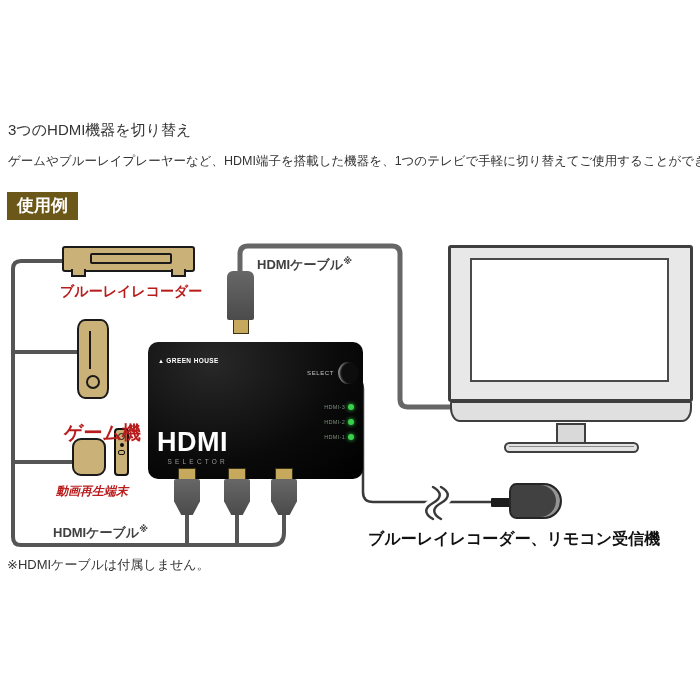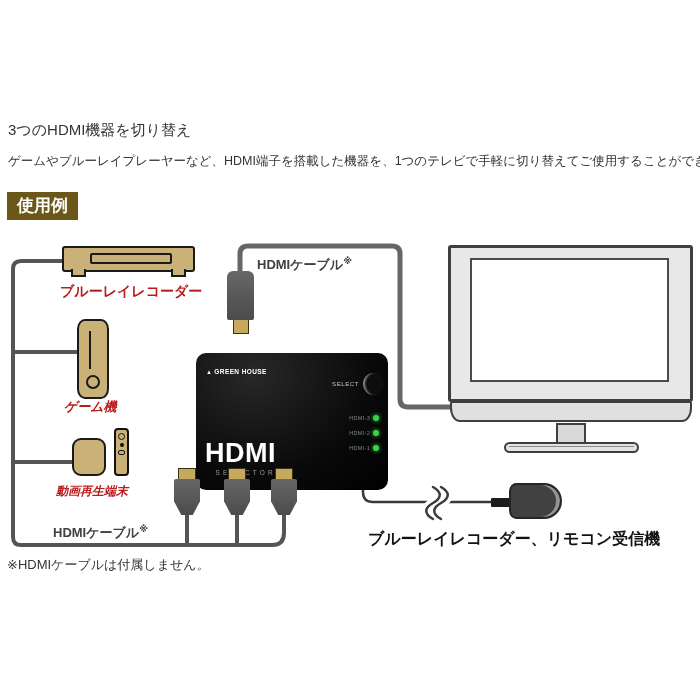--- a/index.html
+++ b/index.html
@@ -28,34 +28,34 @@
   .bluray .foot { position:absolute; bottom:-7px; width:15px; height:8px;
                   background:#c9b178; border:2px solid #1a1a1a; border-top:none; }
   .bluray .foot.l { left:7px; } .bluray .foot.r { right:7px; }
   .bluray-label { left:60px; top:283px; font-size:14px; }
 
   
   .game { left:77px; top:319px; width:32px; height:80px; border-radius:8px/10px; z-index:2; }
   .game .slot { position:absolute; left:10px; top:10px; width:2px; height:38px; background:#1a1a1a; }
   .game .pwr { position:absolute; left:7px; top:54px; width:14px; height:14px;
                border:2px solid #1a1a1a; border-radius:50%; }
-  .game-label { left:64px; top:398px; font-size:13px;font-style:italic; }
+  .game-label { left:64px; top:420px; font-size:19px; }
 
   
   .media { left:72px; top:438px; width:34px; height:38px; border-radius:9px; z-index:2; }
   .remote { left:114px; top:428px; width:15px; height:48px; background:#c9b178;
             border:2px solid #111; border-radius:4px; z-index:2; }
   .remote .ring { width:7px; height:7px; border:1.5px solid #111; border-radius:50%; margin:3px auto 2px; }
   .remote .dot  { width:4px; height:4px; background:#111; border-radius:50%; margin:3px auto; }
   .remote .btn  { width:7px; height:5px; border:1.5px solid #111; border-radius:2px; margin:3px auto; }
   .media-label { left:56px; top:483px; font-size:12px;font-style:italic; }
 
   
-  .selector { left:148px; top:353px; width:192px; height:137px; border-radius:10px; z-index:2;
-              background:radial-gradient(ellipse at 30% 15%, #282828 0%, #0a0a0a 60%, #000 100%);margin-left:48px; }
+  .selector { left:148px; top:342px; width:215px; height:137px; border-radius:10px; z-index:2;
+              background:radial-gradient(ellipse at 30% 15%, #282828 0%, #0a0a0a 60%, #000 100%); }
   .brand { position:absolute; left:10px; top:15px; color:#fff; font-size:6.5px; font-weight:bold;
            letter-spacing:.4px; white-space:nowrap; }
   .brand .tri { font-size:6px; margin-right:2px; }
   .select-row { position:absolute; right:4px; top:20px; display:flex; align-items:center; }
   .select-label { font-size:6px; color:#c4c4c4; letter-spacing:.6px; margin-right:4px; }
   .select-btn { width:21px; height:22px; border-radius:50%; background:#0d0d0d;
                 box-shadow:inset 3px 0 2px -1px #909090; }
   .led-row { position:absolute; right:9px; display:flex; align-items:center; gap:3px; }
   .led-label { font-size:5.5px; color:#7c8e7c; letter-spacing:.3px; }
   .led-dot { width:6px; height:6px; border-radius:50%; background:#39d04b; box-shadow:0 0 4px #39d04b; }

